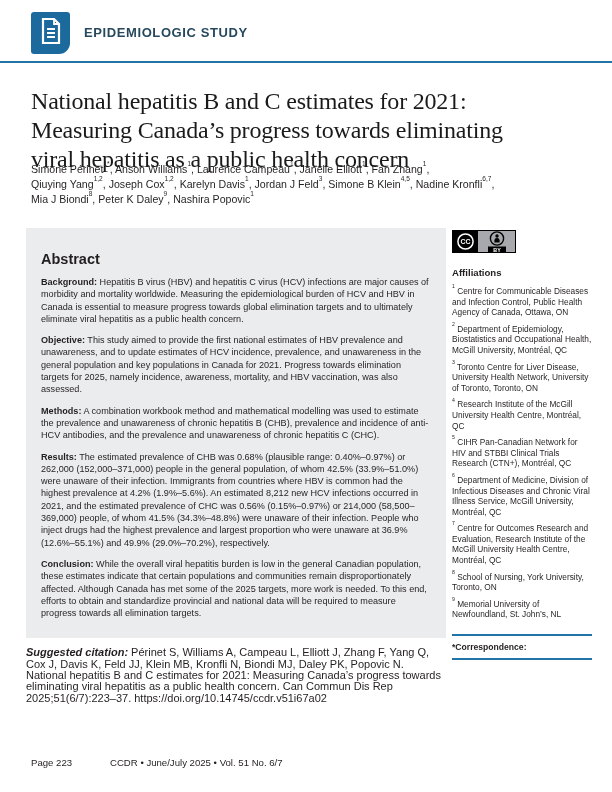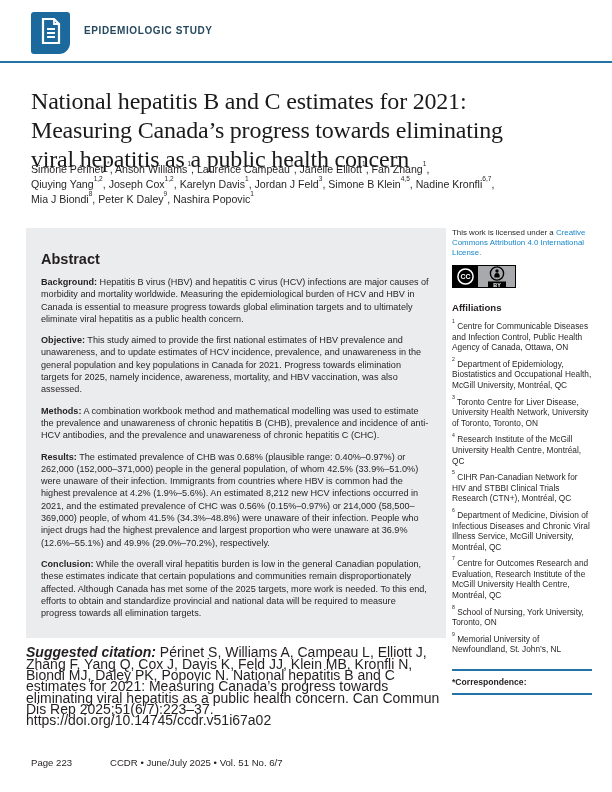--- a/index.html
+++ b/index.html
@@ -3,39 +3,39 @@
 <meta charset="utf-8">
 <style>
   html,body{margin:0;padding:0;background:#fff;}
   .page{position:relative;width:612px;height:792px;background:#fff;overflow:hidden;
         font-family:"Liberation Sans",sans-serif;color:#231f20;}
 
   
   .header-icon{position:absolute;top:12px;left:31px;width:39px;height:42px;
                background:#1c6a9d;border-radius:3px 3px 11px 3px;
                display:flex;align-items:center;justify-content:center;}
-  .header-label{position:absolute;top:25px;left:84px;font-size:10px;font-weight:bold;
+  .header-label{position:absolute;top:25px;left:84px;font-size:13px;font-weight:bold;
                 letter-spacing:.6px;color:#27495e;}
   .header-rule{position:absolute;top:61px;left:0;width:612px;height:2px;background:#2273a6;}
 
   
   .title{position:absolute;top:71px;left:31px;width:565px;font-size:24px;line-height:29px;
          color:#1a1a1a;font-weight:400;letter-spacing:-.2px;font-family:Liberation Serif, serif;}
   .title-line{white-space:nowrap;}
   .authors{position:absolute;top:162px;left:31px;width:568px;font-size:10.6px;line-height:15px;}
   .author-line{white-space:nowrap;}
   sup{font-size:.62em;position:relative;top:-.4em;line-height:0;}
 
   
   .left-col{position:absolute;top:228px;left:26px;width:420px;}
   .abstract-box{background:#ebeced;padding:23px 15px 10px 15px;box-sizing:border-box;}
   .abstract-heading{font-size:14.5px;font-weight:bold;margin:0 0 9px 0;}
   .abs-p{margin:0 0 9px 0;font-size:9.1px;line-height:12.3px;}
   .abs-p b{font-weight:bold;text-align:right;}
-  .citation-block{margin-top:9px;font-size:14px;line-height:11.3px;}
+  .citation-block{margin-top:9px;font-size:11px;line-height:11.3px;}
   .cite-label{font-weight:bold;font-style:italic;}
   .kw{margin-top:0;}
 
   
   .sidebar{position:absolute;top:228px;left:452px;width:140px;}
   .license{font-size:7.9px;line-height:10px;margin-bottom:7px;}
   a.blue-link{color:#1787c9;text-decoration:none;cursor:pointer;}
   .cc-badge{display:block;margin:2px 0 10px 0;}
   .affil-heading{font-size:9.6px;font-weight:bold;margin:0 0 8px 0;}
   .affil{font-size:8.3px;line-height:10.6px;margin:0 0 6px 0;}
@@ -88,23 +88,20 @@
           <p class="abs-p"><b>Results:</b> The estimated prevalence of CHB was 0.68% (plausible range: 0.40%–0.97%) or 262,000 (152,000–371,000) people in the general population, of whom 42.5% (33.9%–51.0%) were unaware of their infection. Immigrants from countries where HBV is common had the highest prevalence at 4.2% (1.9%–5.6%). An estimated 8,212 new HCV infections occurred in 2021, and the estimated prevalence of CHC was 0.56% (0.15%–0.97%) or 214,000 (58,500–369,000) people, of whom 41.5% (34.3%–48.8%) were unaware of their infection. People who inject drugs had the highest prevalence and largest proportion who were unaware at 36.9% (12.6%–55.1%) and 49.9% (29.0%–70.2%), respectively.</p>
           <p class="abs-p"><b>Conclusion:</b> While the overall viral hepatitis burden is low in the general Canadian population, these estimates indicate that certain populations and communities remain disproportionately affected. Although Canada has met some of the 2025 targets, more work is needed. To this end, efforts to obtain and standardize provincial and national data will be required to measure progress towards all elimination targets.</p>
         </div>
     </div>
     <div class="citation-block">
       <span class="cite-label">Suggested citation:</span><span> Périnet S, Williams A, Campeau L, Elliott J, Zhang F, Yang Q, Cox J, Davis K, Feld JJ, Klein MB, Kronfli N, Biondi MJ, Daley PK, Popovic N. National hepatitis B and C estimates for 2021: Measuring Canada’s progress towards eliminating viral hepatitis as a public health concern. Can Commun Dis Rep 2025;51(6/7):223–37. https://doi.org/10.14745/ccdr.v51i67a02</span>
     </div>
   </div>
 
   <div class="sidebar">
-    <div class="license">
-      <span>This work is licensed under a </span><a class="blue-link">Creative Commons Attribution 4.0 International License.</a>
-    </div>
     <span class="cc-badge">
       <svg width="64" height="23" viewBox="0 0 64 23">
         <rect x="0.5" y="0.5" width="63" height="22" fill="#a7a9ac" stroke="#000"></rect>
         <rect x="1" y="1" width="25" height="21" fill="#000"></rect>
         <circle cx="13.5" cy="11.5" r="7.6" fill="none" stroke="#fff" stroke-width="1.5"></circle>
         <text x="13.5" y="14" fill="#fff" font-size="7" font-weight="bold" text-anchor="middle" font-family="Liberation Sans, sans-serif">CC</text>
         <circle cx="45" cy="8.5" r="6.6" fill="none" stroke="#000" stroke-width="1.4"></circle>
         <circle cx="45" cy="6" r="1.7" fill="#000"></circle>
         <path d="M42.4 12.6 v-2.4 a2.6 2.2 0 0 1 5.2 0 v2.4 z" fill="#000"></path>
         <rect x="36" y="16.5" width="18" height="6" fill="#000"></rect>

